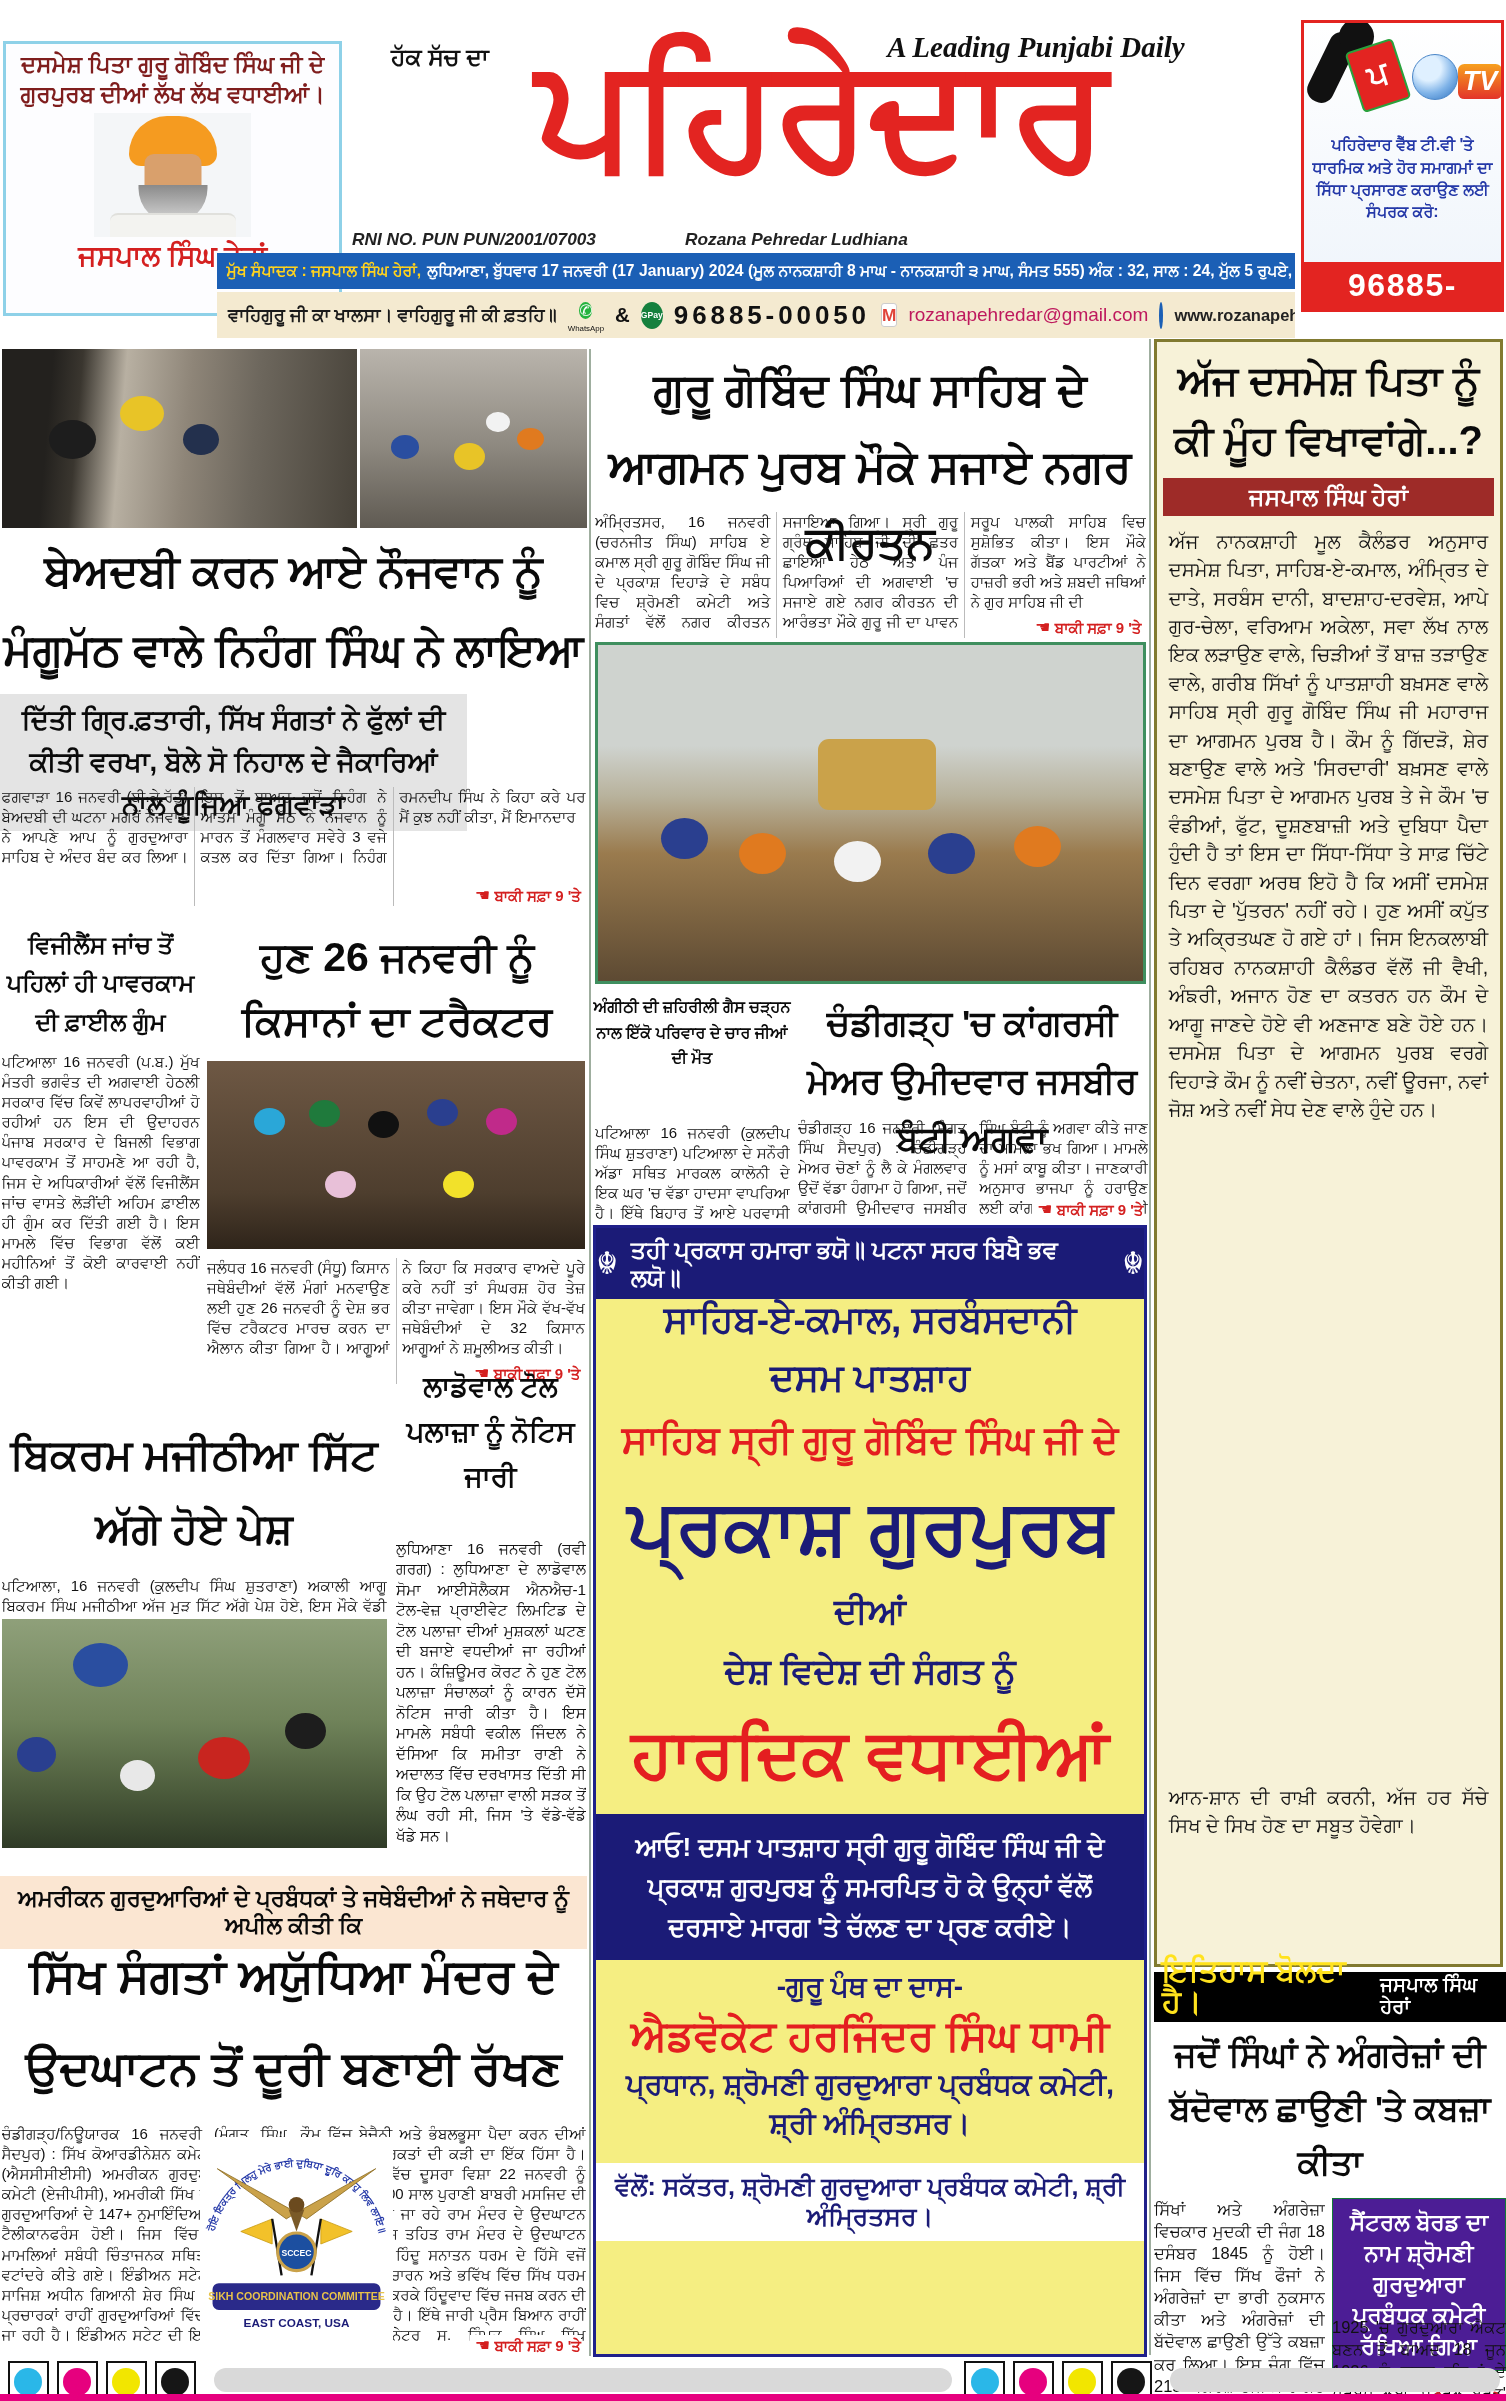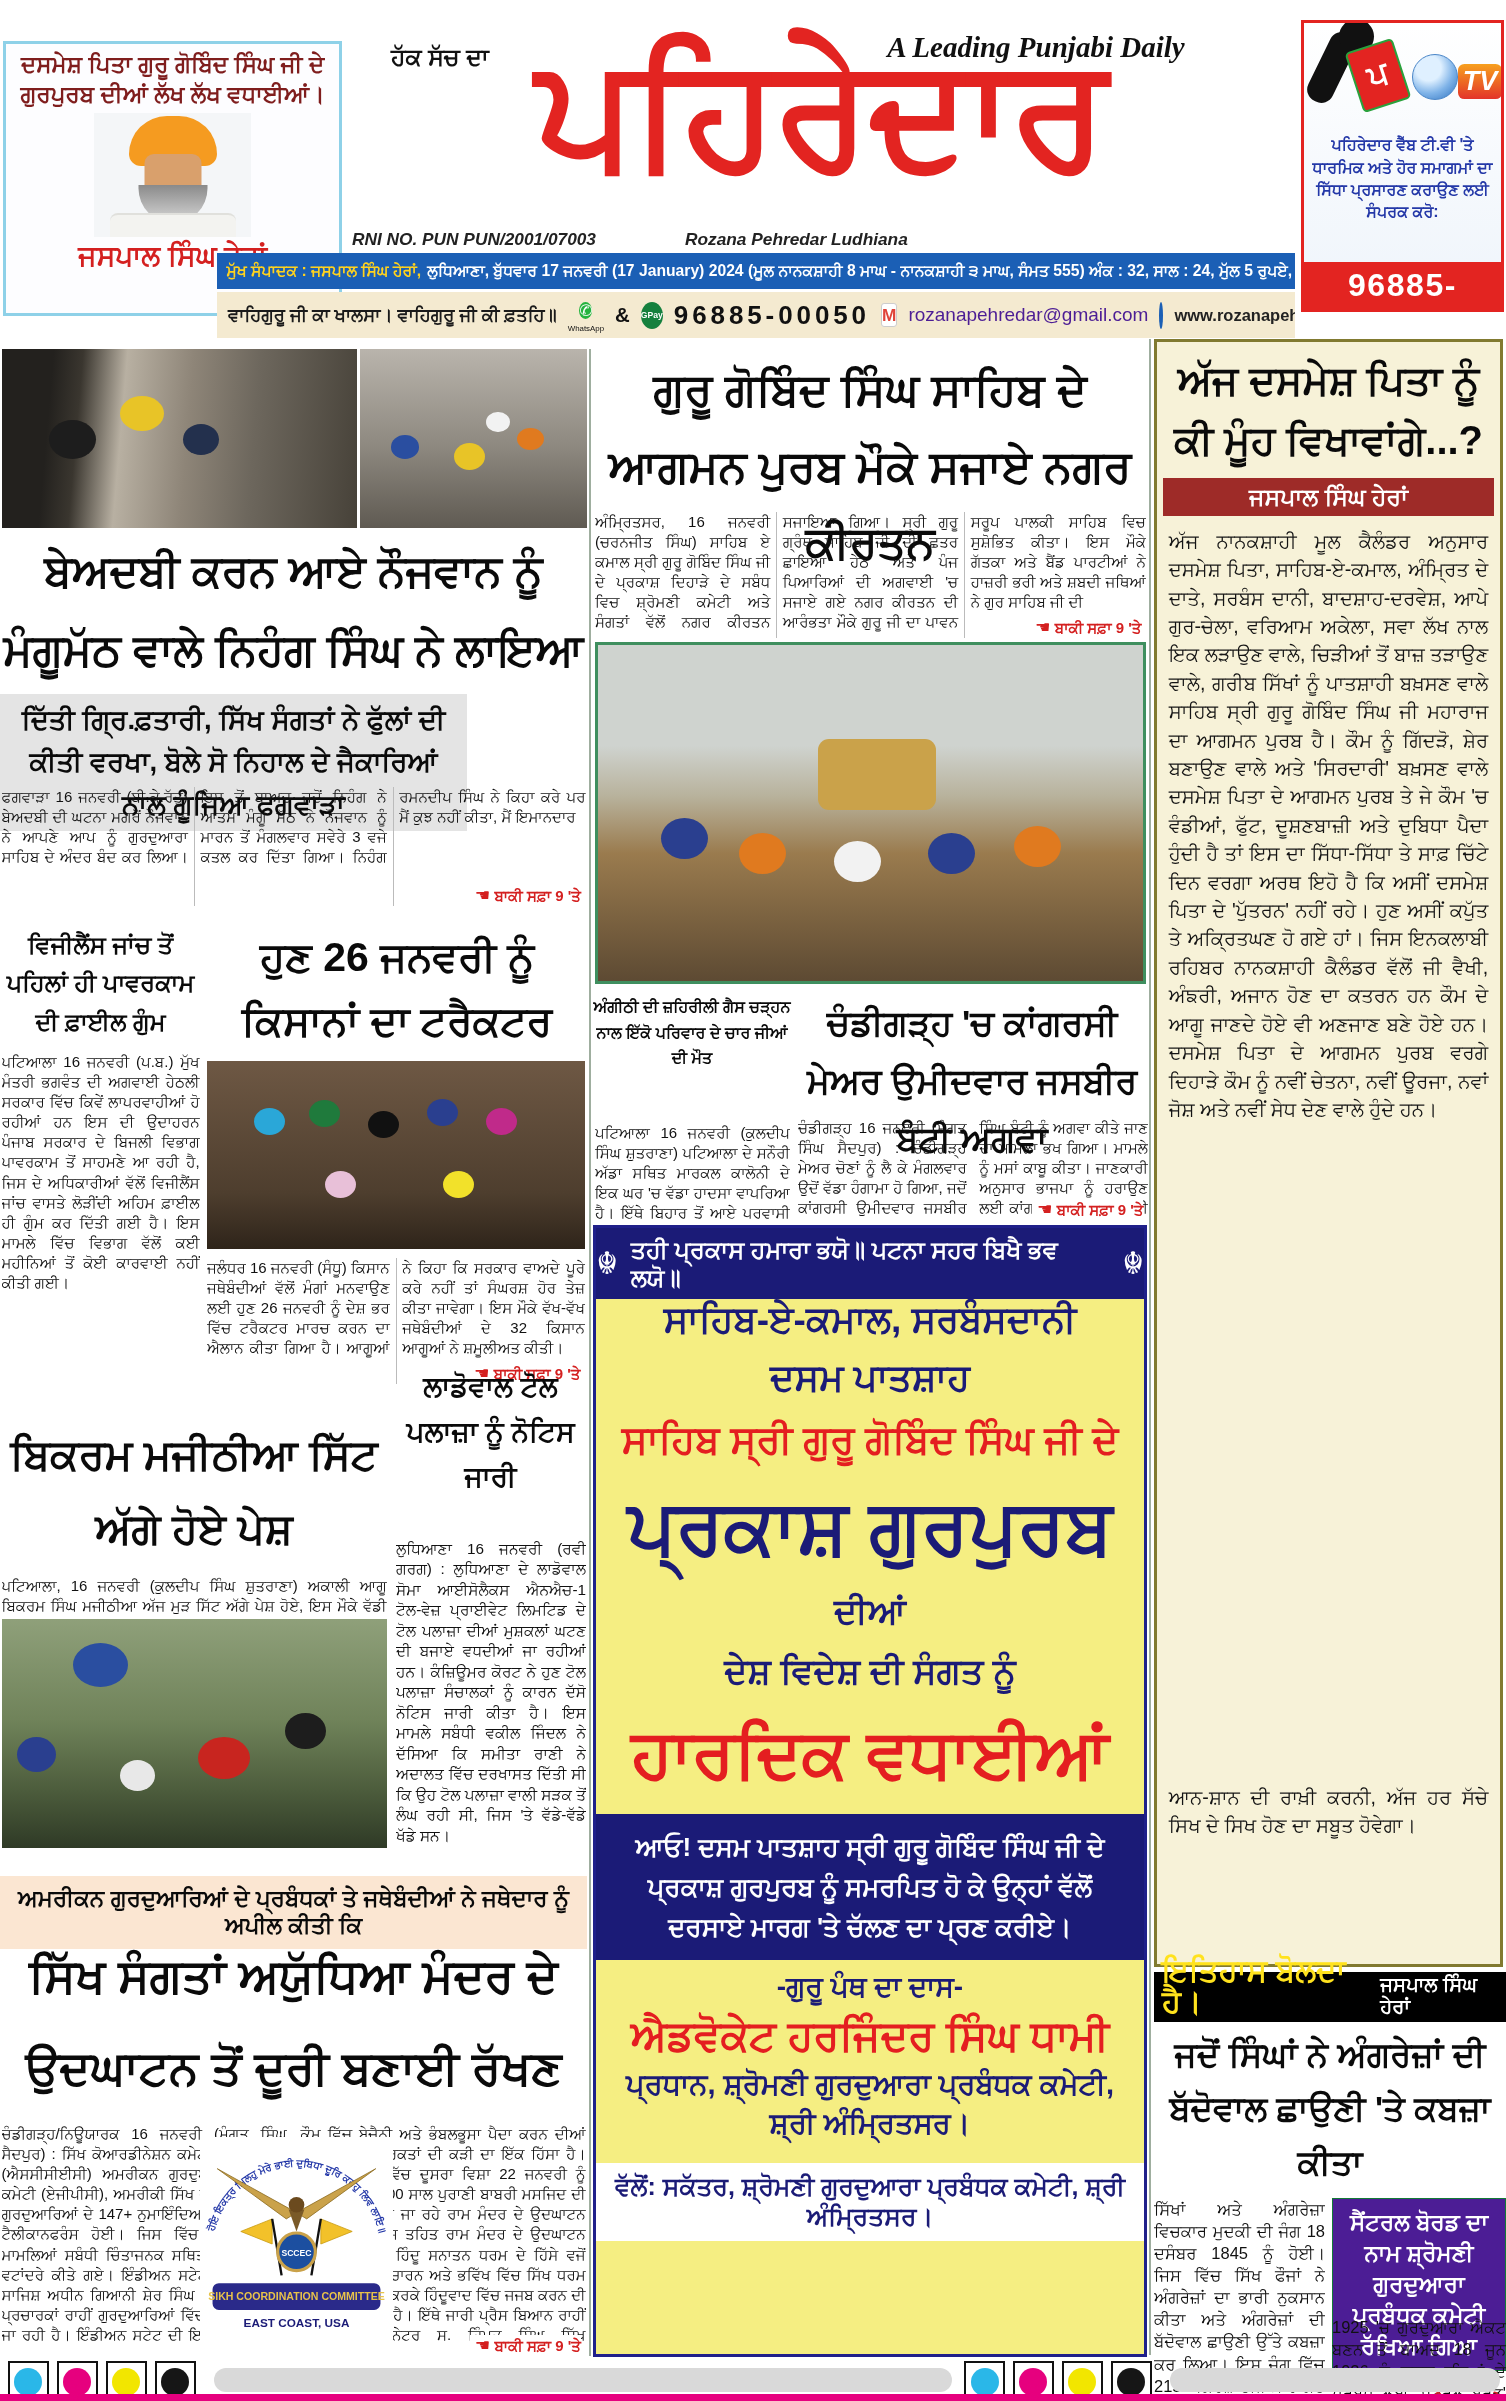--- a/index.html
+++ b/index.html
@@ -30,21 +30,21 @@
 
   .contact-bar { left:217px; top:292px; width:1078px; height:46px; background:#f4ead0; display:flex; align-items:center; gap:11px; padding:0 11px; overflow:hidden; }
   .slogan { font-size:18px; font-weight:bold; color:#1a1a1a; white-space:nowrap; }
   .wa-wrap { text-align:center; }
   .wa-circle { width:27px; height:27px; border-radius:50%; background:#25b33e; color:#fff; font-size:15.7px; line-height:27px; text-align:center; }
   .wa-label { font-size:7.9px; color:#111; }
   .amp { font-size:20.4px; font-weight:bold; color:#111; }
   .gpay-circle { width:27px; height:27px; border-radius:50%; background:#15803d; color:#fff; font-size:8.6px; font-weight:bold; display:flex; align-items:center; justify-content:center; }
   .phone-big { font-size:26px; font-weight:bold; letter-spacing:3.9px; color:#111; white-space:nowrap; }
   .gmail-card { width:28px; height:23.6px; background:#fff; border:0.8px solid #ccc; border-radius:3.1px; color:#e0443a; font-weight:bold; font-size:17.3px; text-align:center; line-height:22px; }
-  .email-text { font-size:19px; color:#4c1d95; white-space:nowrap; }
+  .email-text { font-size:19px; color:#be185d; white-space:nowrap; }
   .globe-icon { width:27px; height:27px; border-radius:50%; border:2.4px solid #1b5fb5; position:relative; background:
       linear-gradient(#1b5fb5,#1b5fb5) 50% 0/2.4px 100% no-repeat,
       linear-gradient(#1b5fb5,#1b5fb5) 0 50%/100% 2.4px no-repeat; }
   .web-text { font-size:16.5px; font-weight:bold; color:#222; white-space:nowrap; }
 
   .tv-box { left:1301px; top:20.4px; width:203px; height:292px; border:3.9px solid #e32421; background:linear-gradient(#ffffff,#eef4fb); overflow:hidden; }
   .tv-logo { position:relative; height:108px; }
   .mic { position:absolute; left:14px; top:6.3px; width:27px; height:75px; background:#111; border-radius:12.6px; transform:rotate(26deg); }
   .mic-head { position:absolute; left:35px; top:-4.7px; width:35px; height:35px; background:#111; border-radius:50%; }
   .p-card { position:absolute; left:49px; top:20.4px; width:50px; height:63px; background:#e32421; border:2.4px solid #2aa13c; border-radius:4.7px; transform:rotate(-18deg); color:#fff; font-weight:bold; font-size:31px; text-align:center; line-height:57px; }

